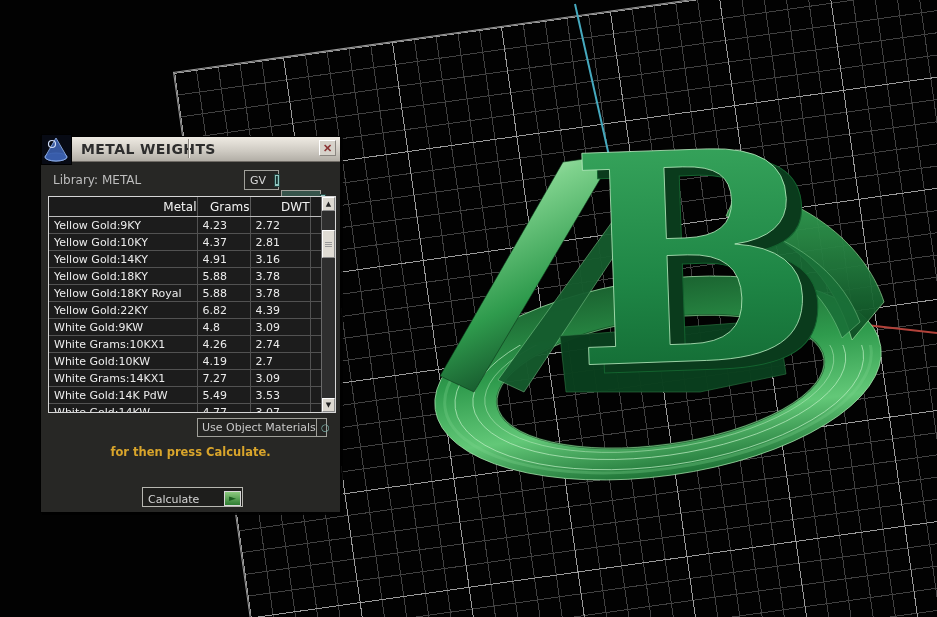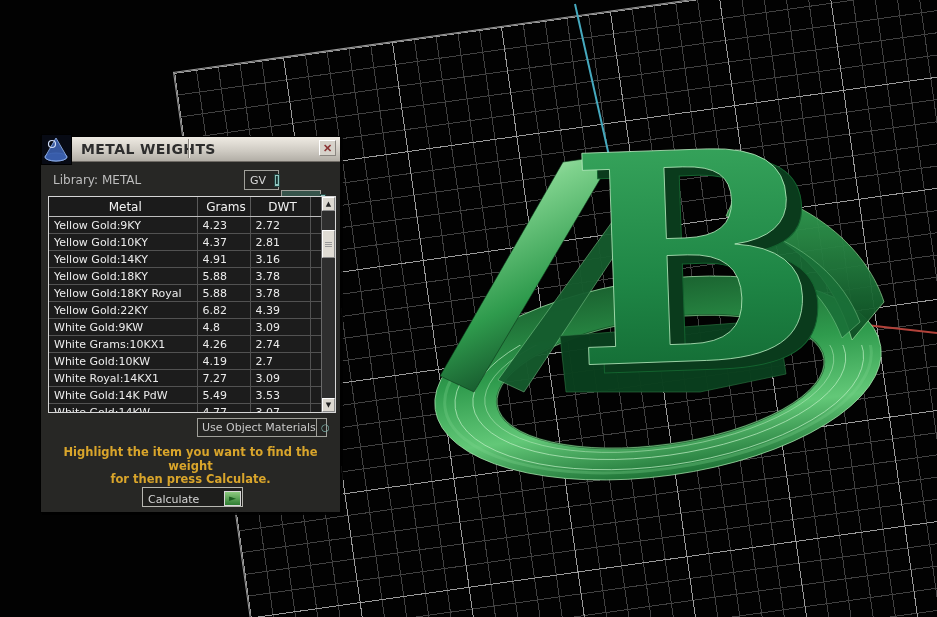--- a/index.html
+++ b/index.html
@@ -68,21 +68,21 @@
     position:absolute;left:7px;top:34px;width:288px;height:217px;
     border:1px solid #d6d6d6;box-sizing:border-box;background:#161616;
     overflow:hidden;display:flex;
   }
   table.metals{border-collapse:collapse;table-layout:fixed;width:272px;flex:0 0 272px;}
   table.metals col.c-metal{width:148px;}
   table.metals col.c-grams{width:53px;}
   table.metals col.c-dwt{width:60px;}
   table.metals col.c-x{width:11px;}
   table.metals th{
-    height:19px;font-size:12px;font-weight:normal;color:#f2f2f2;text-align:center;
+    height:19px;font-size:12px;font-weight:normal;color:#f2f2f2;text-align:right;
     padding:0 0 0 5px;border-bottom:1px solid #bdbdbd;border-right:1px solid #5a5a5a;
     background:#1b1b1b;
   }
   table.metals td{
     height:16px;font-size:11px;color:#ececec;padding:0 0 0 5px;
     border-bottom:1px solid #525252;border-right:1px solid #525252;
     background:#1c1c1c;white-space:nowrap;overflow:hidden;
   }
   table.metals th:last-child,table.metals td:last-child{border-right:none;padding:0;}
   
@@ -298,21 +298,21 @@
             </tr>
 
             <tr>
               <td>White Gold:10KW</td>
               <td>4.19</td>
               <td>2.7</td>
               <td></td>
             </tr>
 
             <tr>
-              <td>White Royal:14KX1</td>
+              <td>White Grams:14KX1</td>
               <td>7.27</td>
               <td>3.09</td>
               <td></td>
             </tr>
 
             <tr>
               <td>White Gold:14K PdW</td>
               <td>5.49</td>
               <td>3.53</td>
               <td></td>
@@ -334,21 +334,20 @@
         <div class="sb-btn sb-down">▼</div>
       </div>
     </div>
 
     <button class="uom-btn">
       <span class="uom-text">Use Object Materials</span>
       <span class="uom-led">○</span>
     </button>
 
     <div class="instruction">
-      <div>Highlight the item you want to find the weight</div>
       <div>for then press Calculate.</div>
     </div>
 
     <button class="calc-btn">
       <span class="calc-text">Calculate</span>
       <span class="calc-go">►</span>
     </button>
   </div>
 </div>
 

